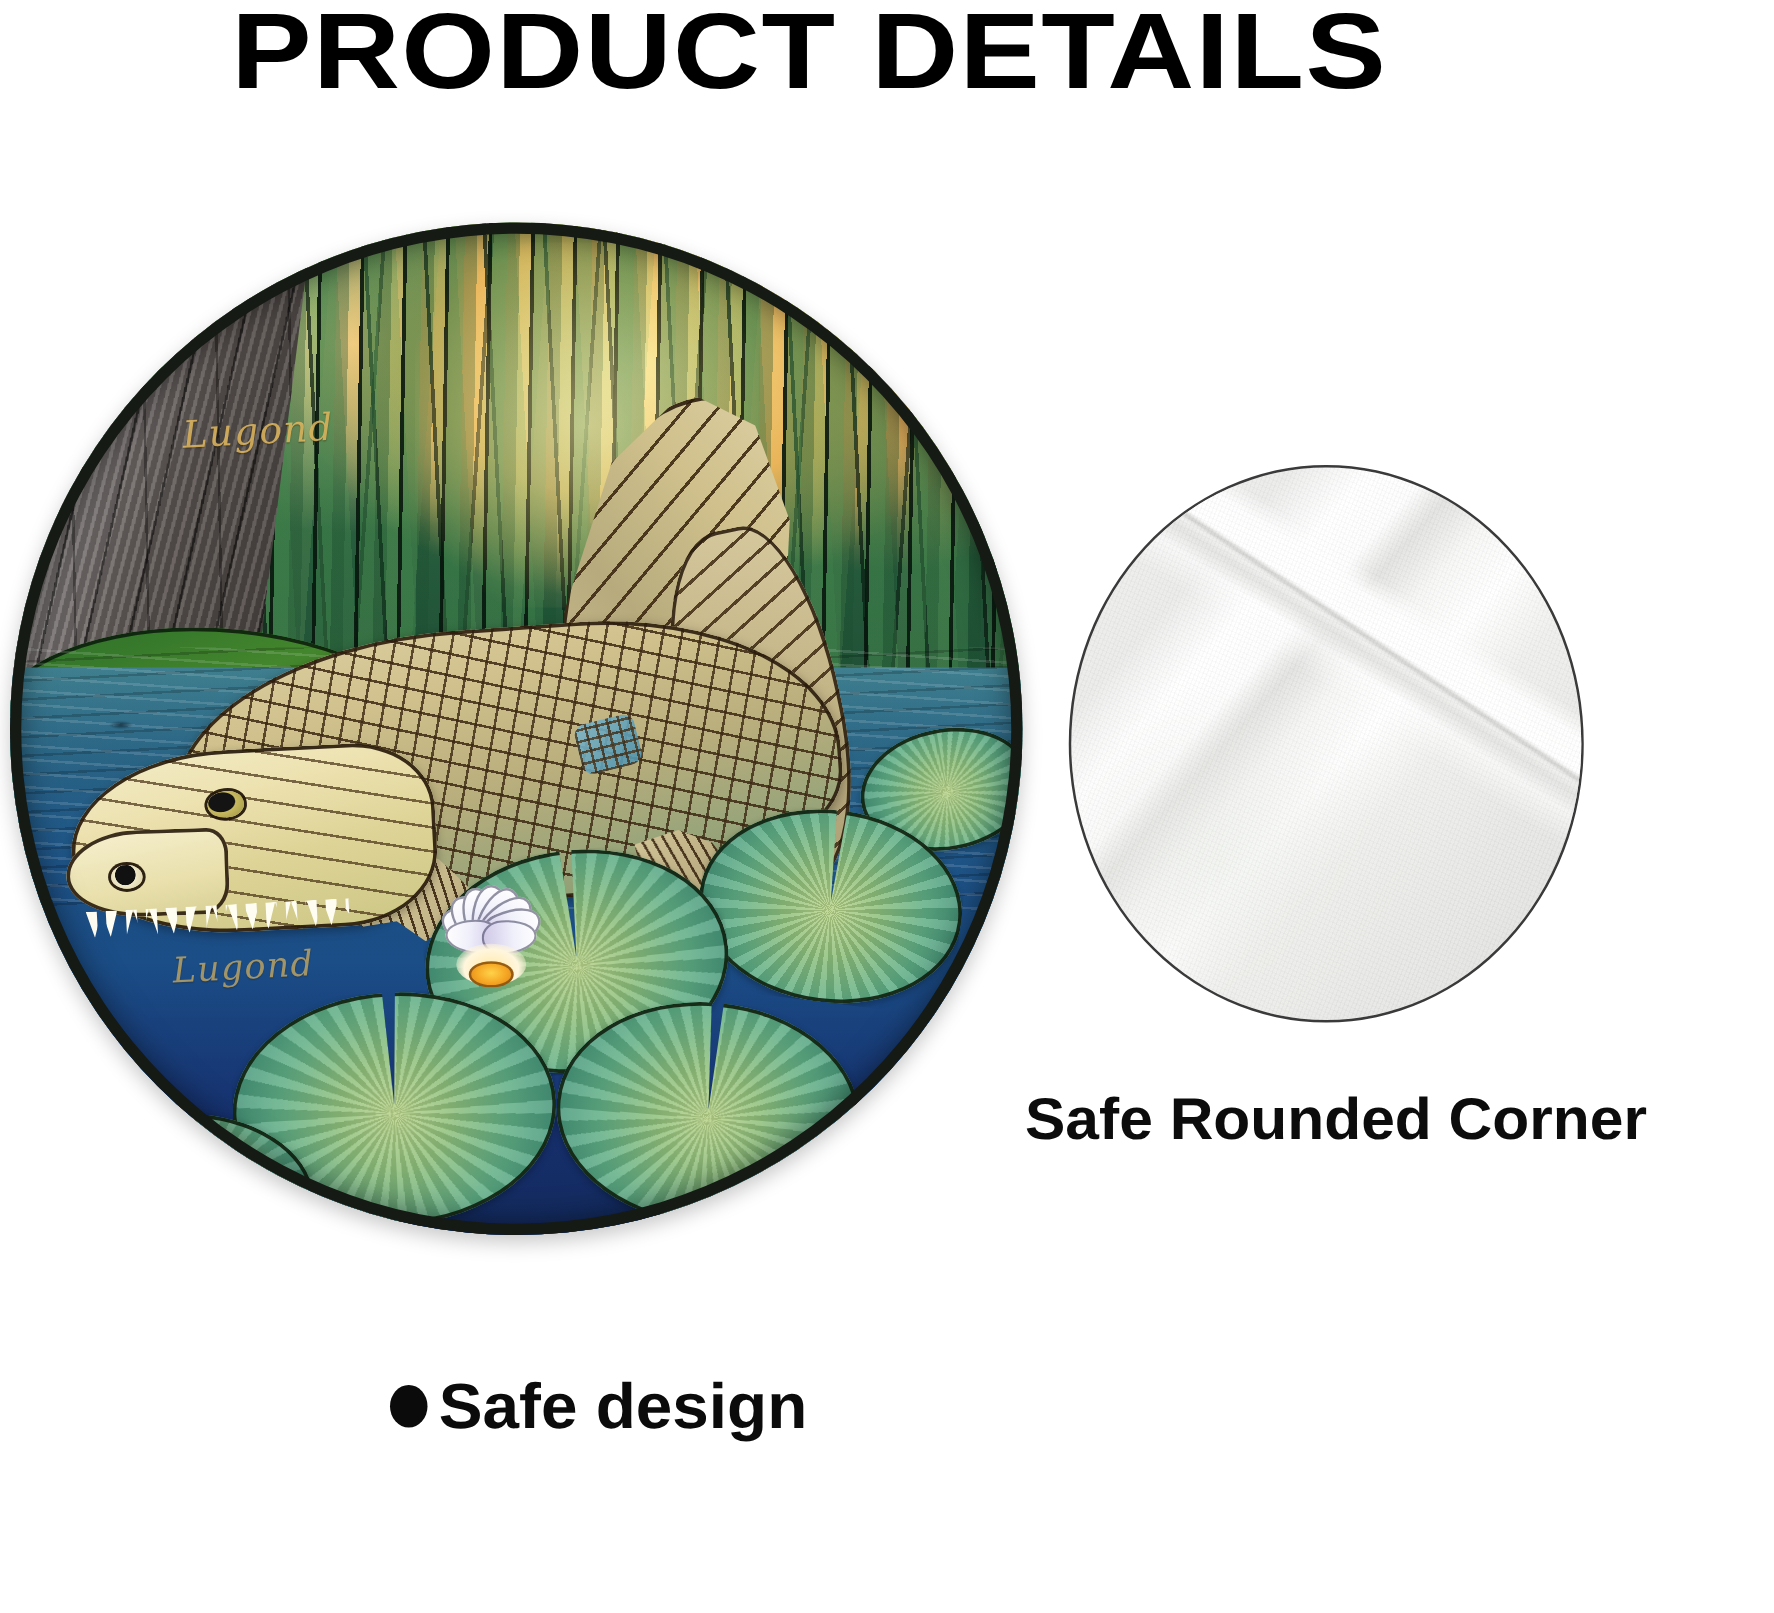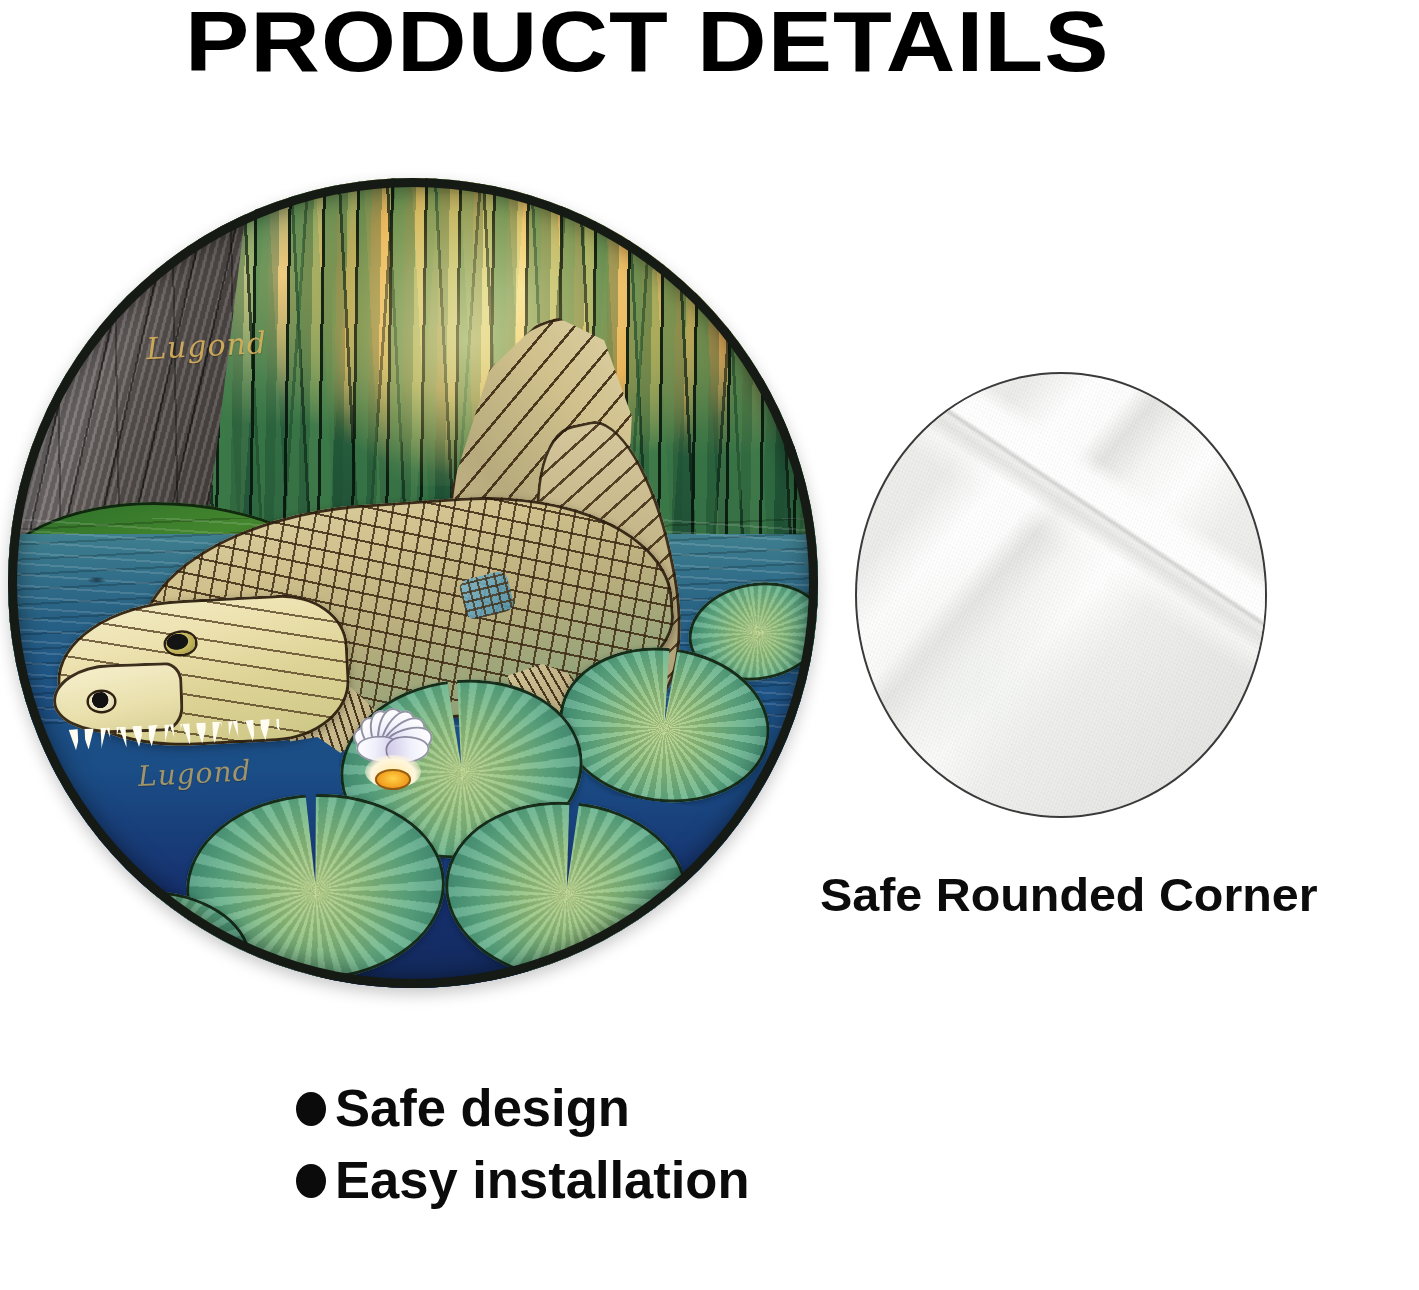--- a/index.html
+++ b/index.html
@@ -413,21 +413,21 @@
     letter-spacing: 0px;
     transform: scaleX(1.03);
     transform-origin: left top;
   }
 
   
   #feature-list {
     position: absolute;
     left: 296px;
     top: 1073px;
-    margin: 0;
+    margin: 16px;
     padding: 0;
     list-style: none;
   }
   #feature-list li {
     display: flex;
     align-items: center;
     font-family: "Liberation Sans Narrow", "Liberation Sans", sans-serif;
     font-weight: bold;
     font-size: 51px;
     line-height: 72px;
@@ -511,17 +511,13 @@
   <div class="texture"></div>
 </div>
 
 <div id="corner-caption">Safe Rounded Corner</div>
 
 <ul id="feature-list">
   <li>
     <span class="bullet-dot"></span>
     <span class="feature-text">Safe design</span>
   </li>
-  <li>
-    <span class="bullet-dot"></span>
-    <span class="feature-text">Easy installation</span>
-  </li>
 </ul>
 
 </body></html>

